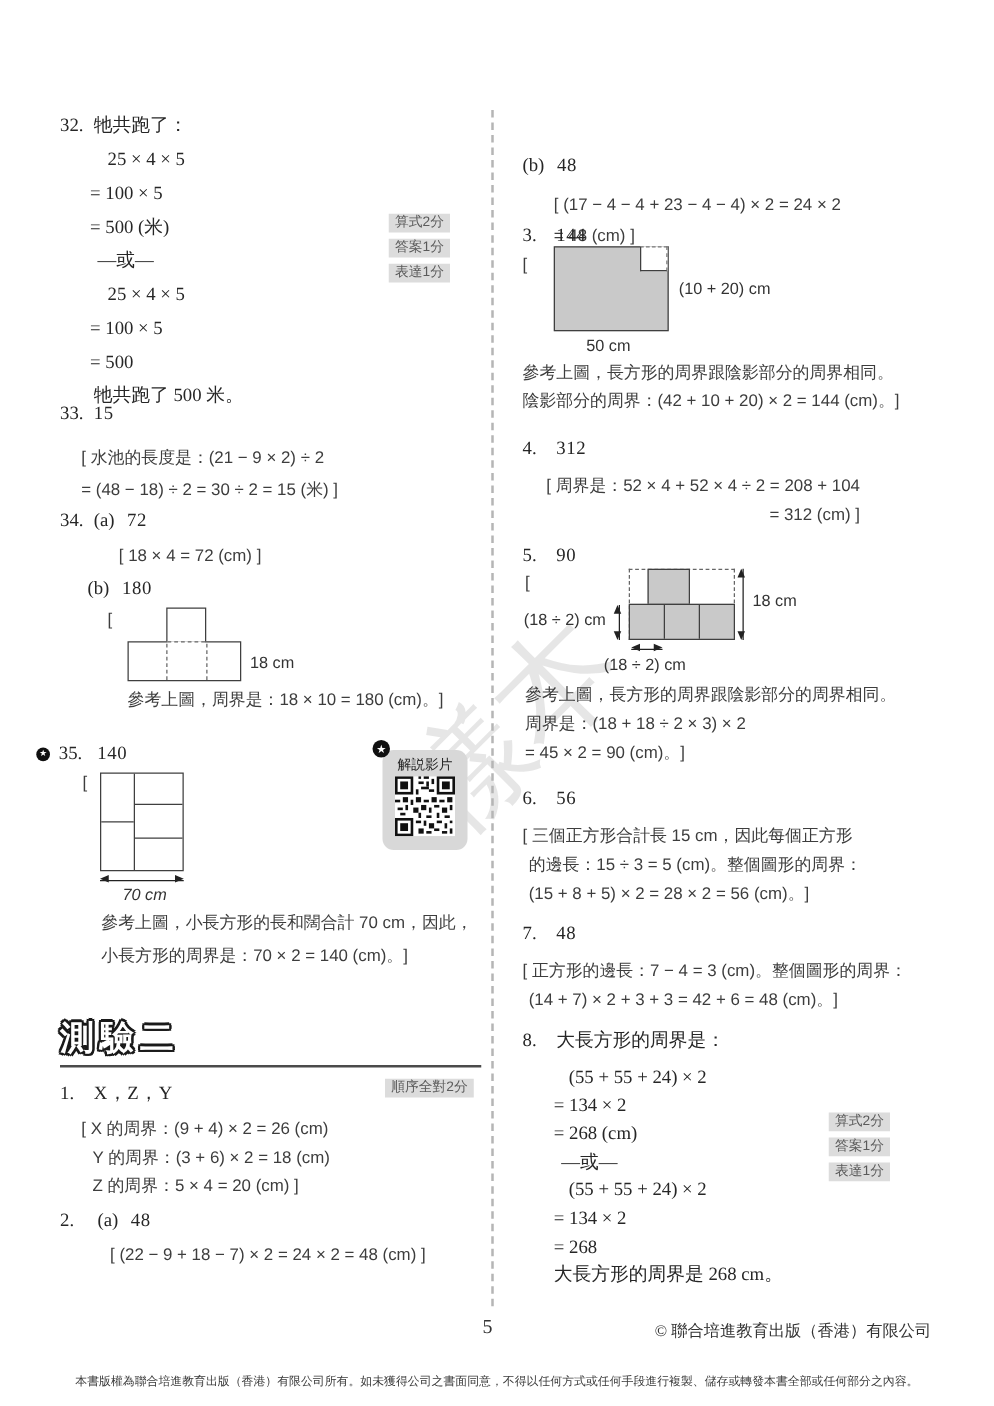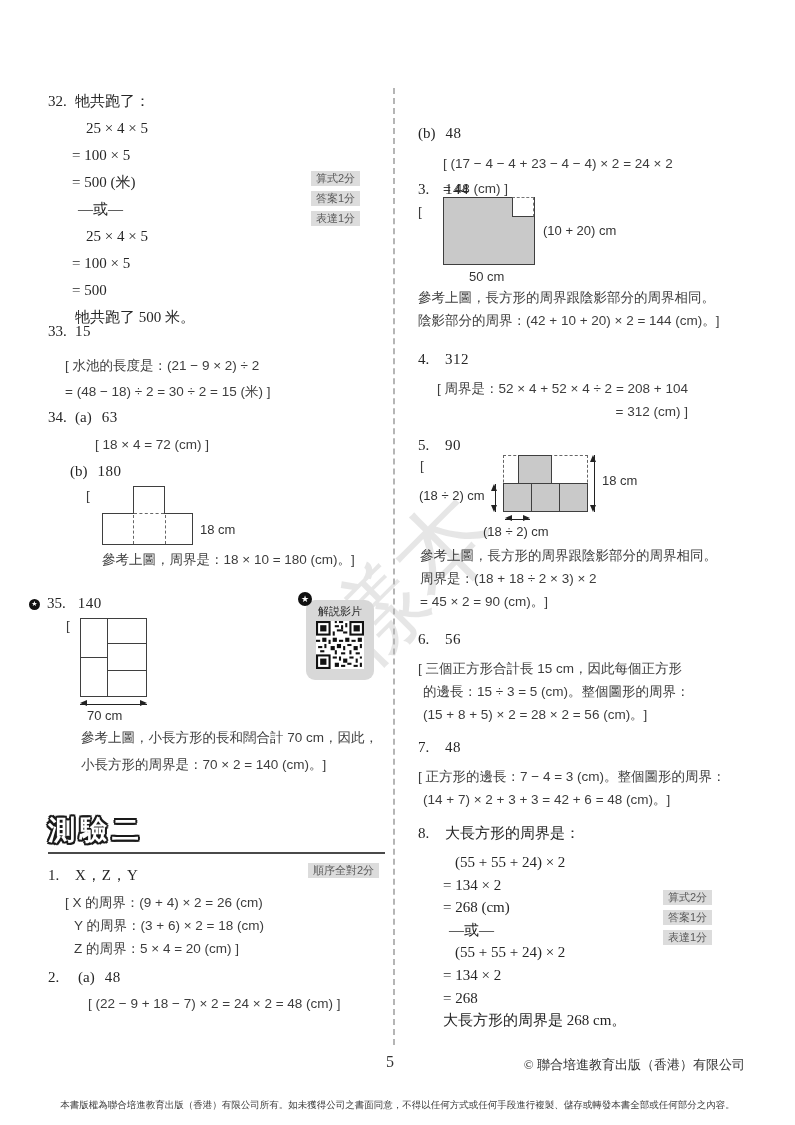--- a/index.html
+++ b/index.html
@@ -75,21 +75,21 @@
 
   <div class="abs" style="left:48px;top:318px;">
     <div class="qline"><span class="qnum">33.</span><span class="ansnum">15</span></div>
     <div class="exp" style="margin-left:17px;margin-top:8px;line-height:26px;">
       <div>[ 水池的長度是：(21 − 9 × 2) ÷ 2</div>
       <div>= (48 − 18) ÷ 2 = 30 ÷ 2 = 15 (米) ]</div>
     </div>
   </div>
 
   <div class="abs" style="left:48px;top:404px;">
-    <div class="qline"><span class="qnum">34.</span><span>(a)</span><span class="ansnum" style="margin-left:10px;">63</span></div>
+    <div class="qline"><span class="qnum">34.</span><span>(a)</span><span class="ansnum" style="margin-left:10px;">72</span></div>
     <div class="exp" style="margin-left:47px;margin-top:6px;">[ 18 × 4 = 72 (cm) ]</div>
     <div class="qline" style="margin-left:22px;margin-top:6px;"><span>(b)</span><span class="ansnum" style="margin-left:10px;">180</span></div>
   </div>
   <div class="abs exp" style="left:86px;top:488px;">[</div>
 
   <div class="fig" style="left:102px;top:486px;width:250px;height:62px;">
     <div class="abs solid" style="left:31px;top:0;width:32px;height:28px;"></div>
     <div class="abs solid" style="left:0;top:27px;width:91px;height:32px;"></div>
     <div class="abs" style="left:32px;top:27px;width:30px;height:2px;background:#fff;"></div>
     <div class="abs" style="left:32px;top:27px;width:30px;border-top:1px dashed #666;"></div>
@@ -106,21 +106,21 @@
   </div>
   <div class="abs exp" style="left:66px;top:618px;">[</div>
 
   <div class="fig" style="left:80px;top:618px;width:160px;height:110px;">
     <div class="abs solid" style="left:0;top:0;width:67px;height:79px;"></div>
     <div class="abs" style="left:27px;top:1px;height:77px;border-left:1px solid #3f3f3f;"></div>
     <div class="abs" style="left:1px;top:39px;width:26px;border-top:1px solid #3f3f3f;"></div>
     <div class="abs" style="left:28px;top:25px;width:38px;border-top:1px solid #3f3f3f;"></div>
     <div class="abs" style="left:28px;top:52px;width:38px;border-top:1px solid #3f3f3f;"></div>
     <div class="arrh" style="left:0;top:86px;width:67px;"></div>
-    <div class="abs figlabel" style="left:7px;top:90px;">70 cm</div>
+    <div class="abs figlabel" style="left:18px;top:90px;font-style:italic;">70 cm</div>
   </div>
   <div class="abs exp" style="left:81px;top:724px;line-height:27px;">
     <div>參考上圖，小長方形的長和闊合計 70 cm，因此，</div>
     <div>小長方形的周界是：70 × 2 = 140 (cm)。]</div>
   </div>
 
   <div class="abs qrbox" style="left:306px;top:600px;">
     <span class="star-badge abs" style="left:-8px;top:-8px;">★</span>
     <div class="qrlabel">解説影片</div>
     <svg width="48" height="48" viewBox="0 0 23 23" style="display:block;margin:2px auto 0;">

